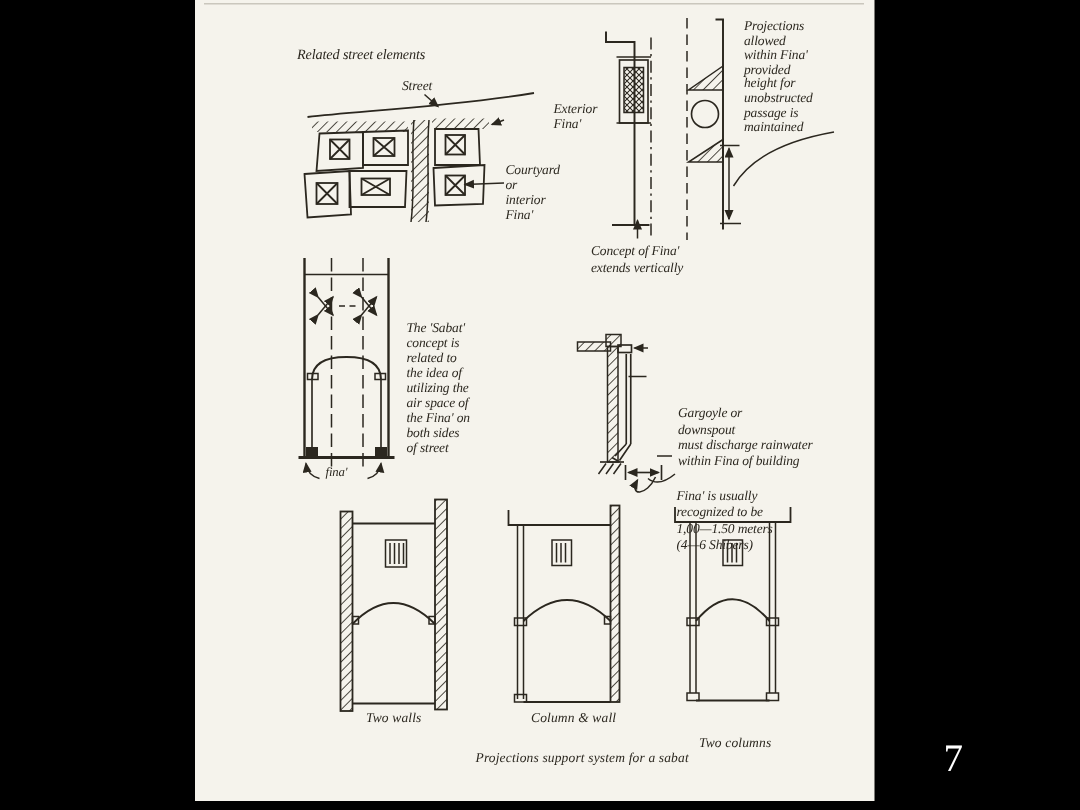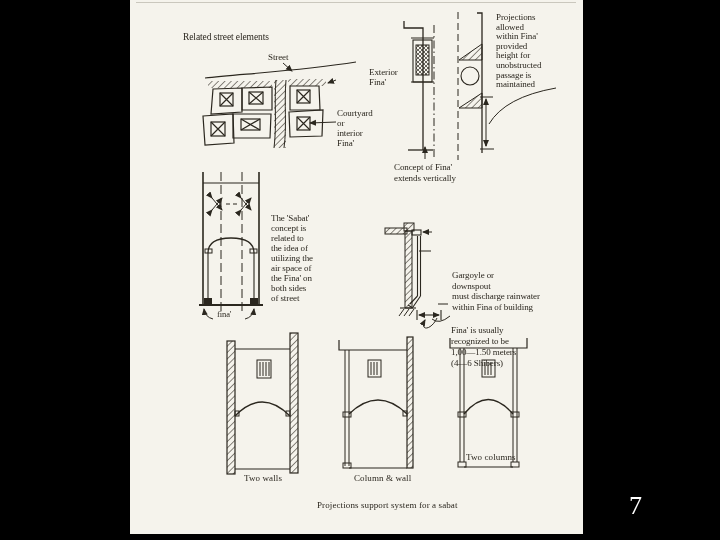--- a/index.html
+++ b/index.html
@@ -11,23 +11,23 @@
     position:absolute; left:130px; top:0; width:453px; height:534px;
     background:#f5f3ec;
   }
   #scan-edge{
     position:absolute; left:136px; top:2px; width:440px; height:1px;
     background:#b8b3a9; opacity:.7;
   }
   svg{position:absolute;left:0;top:0;}
   .lbl{
     position:absolute; color:#2b271f; font-size:9px; line-height:10px;
-    white-space:pre-line; letter-spacing:-0.1px;
-  }
-  .title{font-size:9.5px;}
+    white-space:pre-line; letter-spacing:-0.1px;font-style:italic;
+  }
+  .title{font-size:9.5px;margin-left:15px;}
   .pgnum{
     position:absolute; left:629px; top:492px; color:#fff;
     font-size:26px; line-height:28px; font-family:"Liberation Serif",serif;
   }
   .caplabel{letter-spacing:0.1px;}
 </style>
 </head>
 <body>
 
 <div id="scan-page"></div>
@@ -246,15 +246,15 @@
 <div class="lbl" style="left:452px; top:226px; line-height:10.5px;margin-top:44px;">Gargoyle or
 downspout
 must discharge rainwater
 within Fina of building</div>
 <div class="lbl" style="left:451px; top:285px; line-height:11px;margin-top:40px;">Fina' is usually
 recognized to be
 1,00—1.50 meters
 (4—6 Shibers)</div>
 <div class="lbl caplabel" style="left:244px; top:473px;">Two walls</div>
 <div class="lbl caplabel" style="left:354px; top:473px;">Column &amp; wall</div>
-<div class="lbl caplabel" style="left:466px; top:452px;">Two columns</div>
+<div class="lbl caplabel" style="left:466px; top:490px;">Two columns</div>
 <div class="lbl caplabel" style="left:317px; top:500px;">Projections support system for a sabat</div>
 <div class="pgnum">7</div>
 
 </body></html>

